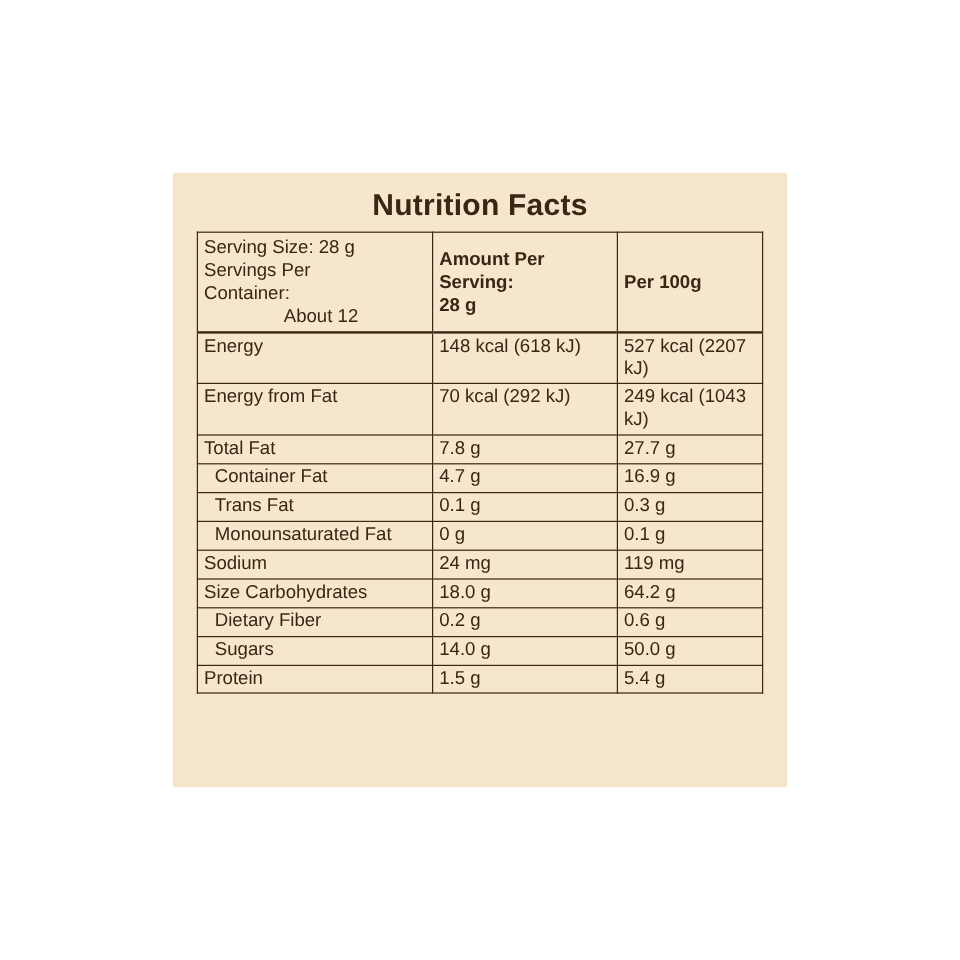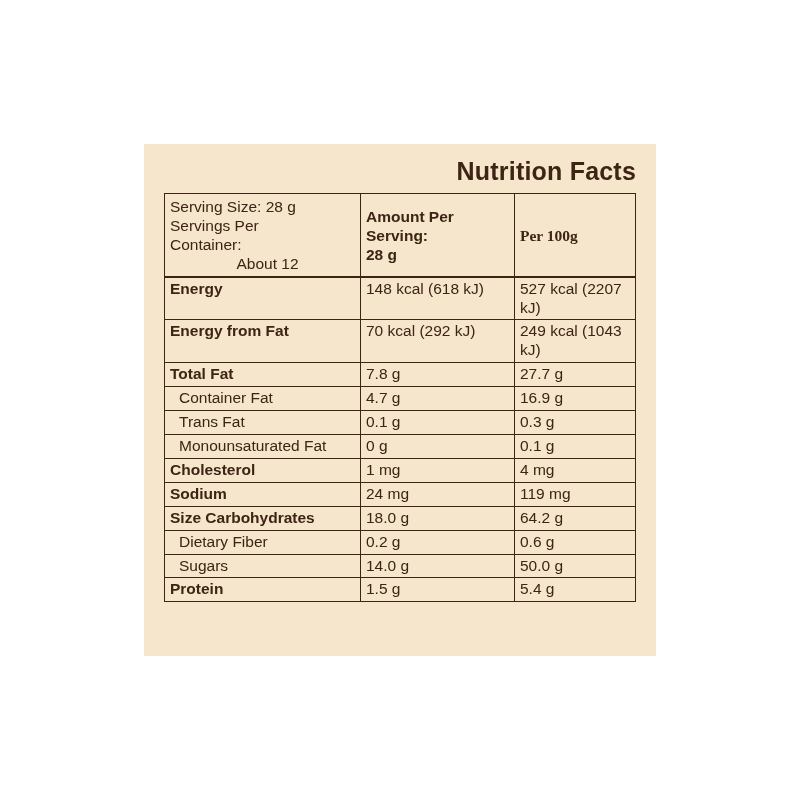--- a/index.html
+++ b/index.html
@@ -23,21 +23,21 @@
   #label {
     position: absolute;
     left: 20px;
     top: 13px;
     width: 472px;
     box-sizing: border-box;
     color: #3d2414;
   }
 
   .title {
-    text-align: right;
+    text-align: center;
     font-size: 25px;
     font-weight: bold;
     letter-spacing: 0.2px;
     padding-bottom: 7px;
     color: #3d2414;
   }
 
   table.facts {
     border-collapse: collapse;
     width: 100%;
@@ -59,27 +59,26 @@
     padding-top: 4px !important;
   }
   .hdr-amount {
     width: 143px;
     font-weight: bold;
     padding-top: 14px !important;
   }
   .hdr-per100 {
     font-weight: bold;
     padding-top: 33px !important;
-    font-family: Liberation Serif, serif;
   }
 
   .serving-line { white-space: pre-line; }
   .serving-line.indent { padding-left: 10px; text-align: center; }
 
-  .nutrient { font-weight: bold; }
+  .nutrient { font-weight: normal; }
   .nutrient.sub {
     font-weight: normal;
     padding-left: 14px !important;
   }
 
   .val { }
 
   .strong-top { border-top-width: 2px !important; }
 </style>
 </head>
@@ -128,25 +127,20 @@
             <td class="nutrient sub">Trans Fat</td>
             <td class="val">0.1 g</td>
             <td class="val">0.3 g</td>
           </tr>
           <tr>
             <td class="nutrient sub">Monounsaturated Fat</td>
             <td class="val">0 g</td>
             <td class="val">0.1 g</td>
           </tr>
           <tr>
-            <td class="nutrient">Cholesterol</td>
-            <td class="val">1 mg</td>
-            <td class="val">4 mg</td>
-          </tr>
-          <tr>
             <td class="nutrient">Sodium</td>
             <td class="val">24 mg</td>
             <td class="val">119 mg</td>
           </tr>
           <tr>
             <td class="nutrient">Size Carbohydrates</td>
             <td class="val">18.0 g</td>
             <td class="val">64.2 g</td>
           </tr>
           <tr>

